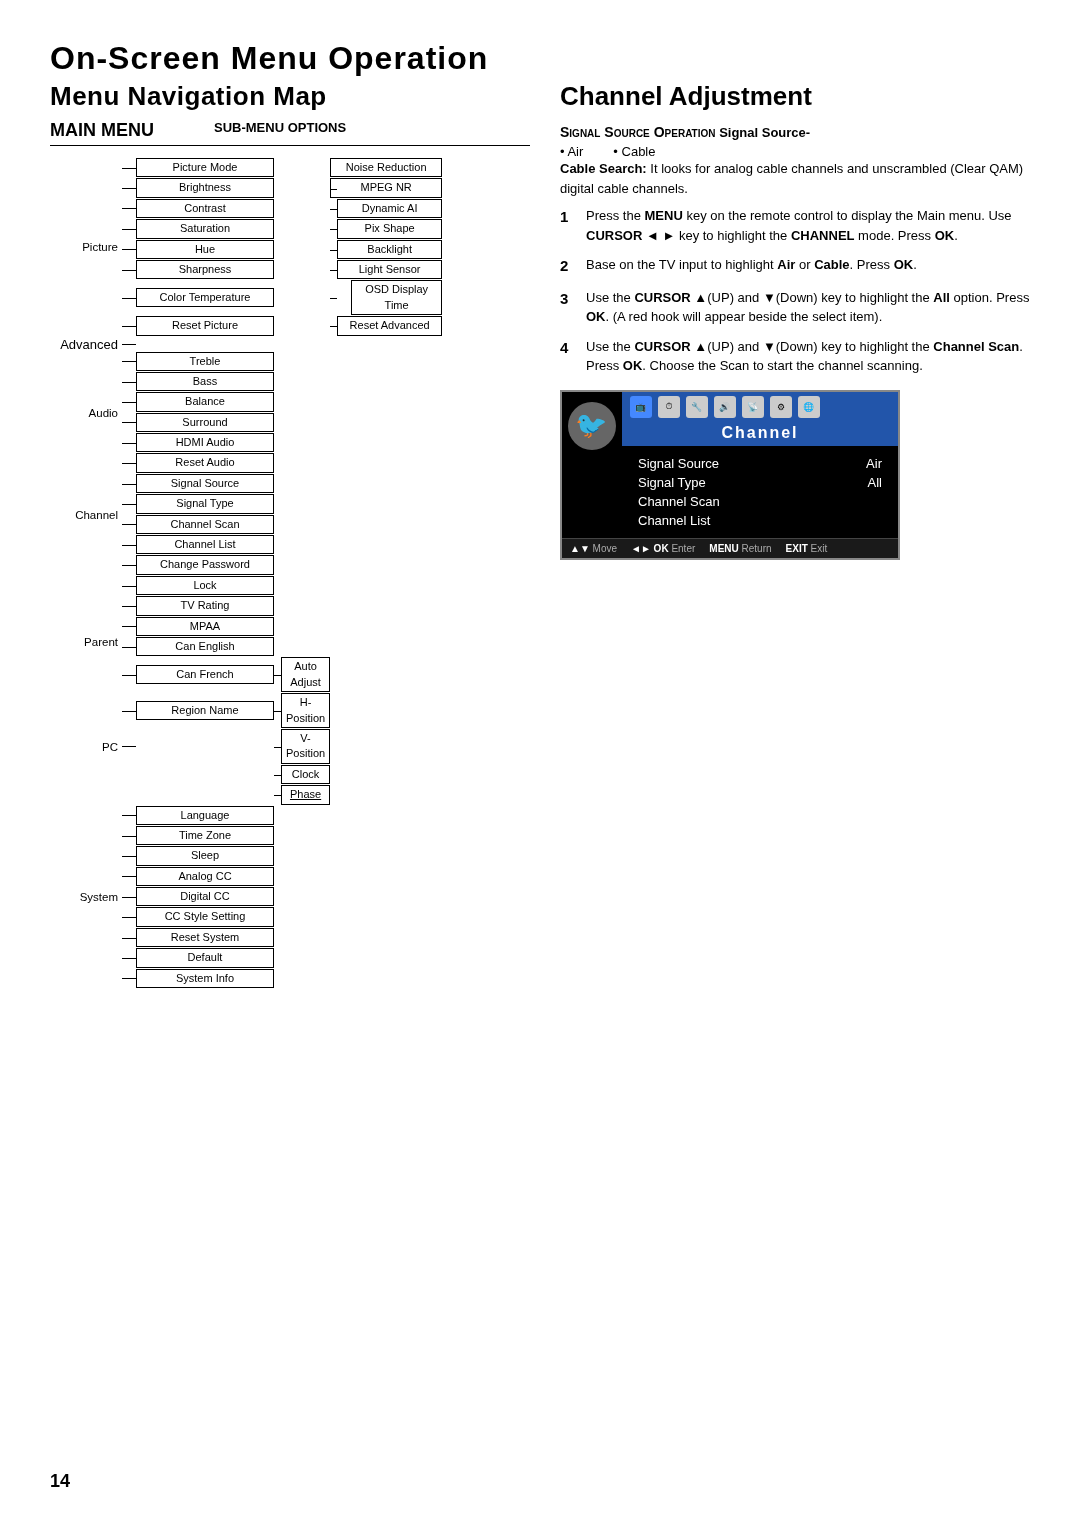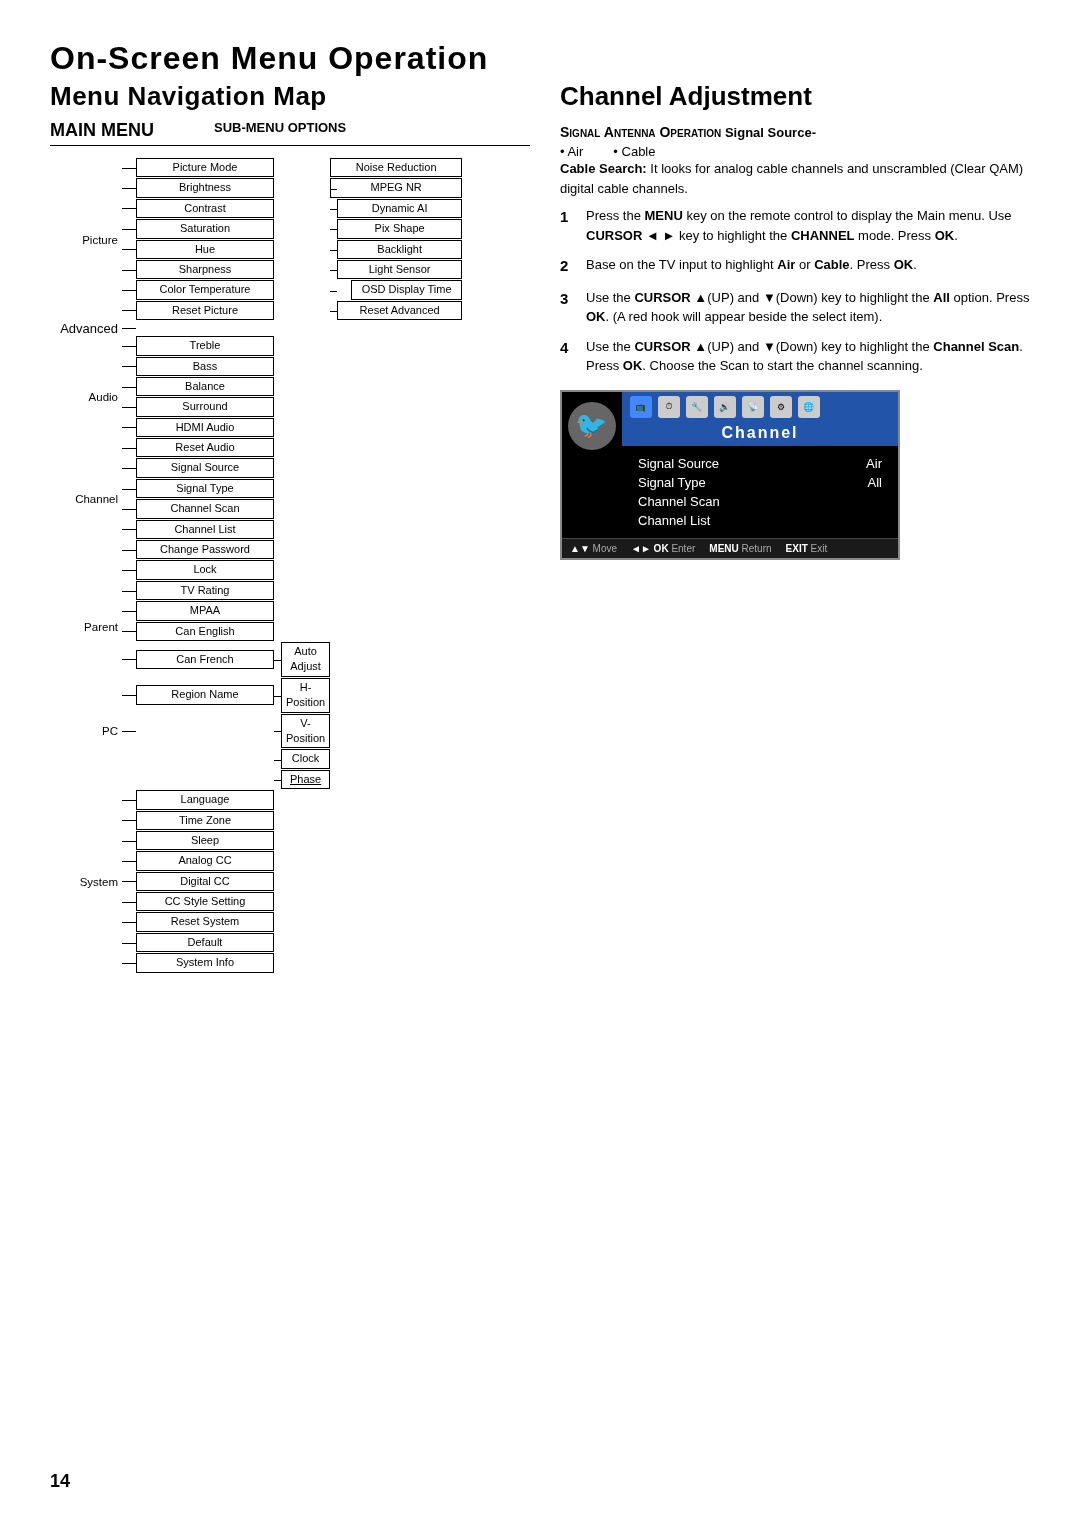--- a/index.html
+++ b/index.html
@@ -190,21 +190,21 @@
               <div style="height:1px;background:#000;width:14px;margin-top:0;"></div>
             </td>
             <td style="width:138px; padding-bottom:1px;">
               <div class="box">Picture Mode</div>
             </td>
             <td rowspan="8" style="width:14px; position:relative; vertical-align:top;">
               <div style="position:relative; height:100%;">
                 <div style="position:absolute; left:7px; top:0; bottom:0; width:1px; background:#000;"></div>
               </div>
             </td>
-            <td style="width:132px; padding-bottom:1px;">
+            <td style="width:112px; padding-bottom:1px;">
               <div class="box">Noise Reduction</div>
             </td>
           </tr>
           <tr>
             <td style="width:14px; vertical-align:middle;">
               <div style="height:1px;background:#000;width:14px;"></div>
             </td>
             <td style="padding-bottom:1px;">
               <div class="box">Brightness</div>
             </td>
@@ -610,21 +610,21 @@
           </tr>
         </tbody>
       </table>
     </div>
   </div>
 
   <div class="right-col">
     <h2 class="channel-title">Channel Adjustment</h2>
 
     <div class="signal-source-title">
-      <span class="small-caps">Signal Antenna Operation</span>
+      <span class="small-caps">Signal Source Operation</span>
       <span class="normal"> Signal Source-</span>
     </div>
 
 
     <div class="bullet-row">
       <span>Air</span>
       <span>Cable</span>
     </div>
 
     <p>

